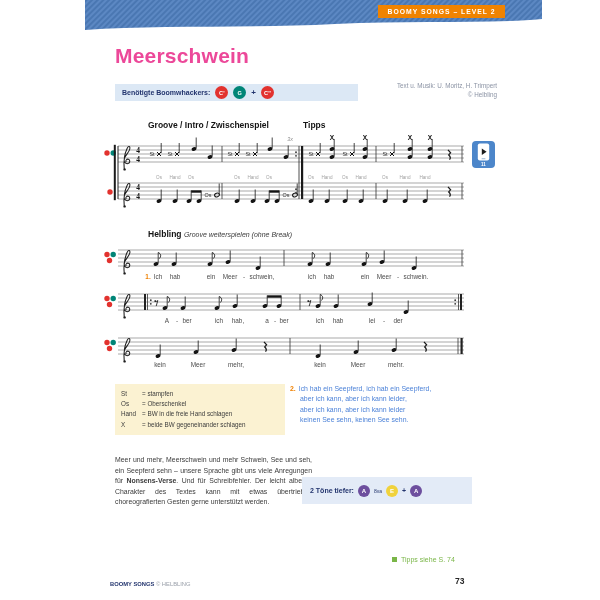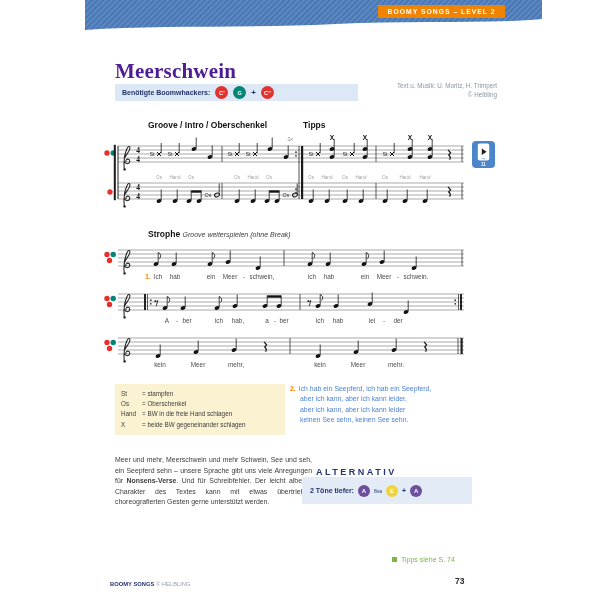--- a/index.html
+++ b/index.html
@@ -71,36 +71,36 @@
       <pattern id="bandtex" width="4" height="4" patternUnits="userSpaceOnUse" patternTransform="rotate(45)">
         <rect width="4" height="4" fill="#5180bd"></rect>
         <rect width="2" height="4" fill="#4a77b2"></rect>
         <rect width="0.8" height="4" x="2.6" fill="#6b95cc"></rect>
       </pattern>
     </defs>
     <path d="M0,0 L457,0 L457,19 C400,24 330,20 250,24 C160,28.5 70,25 0,30 Z" fill="url(#bandtex)"></path>
   </svg>
   <div class="abs band-tab" style="left: 378px; top: 5px; width: 127px; height: 13px; background-color: rgb(240, 131, 0);">BOOMY SONGS – LEVEL 2</div>
 
-  <div class="abs title" style="left: 115px; top: 59px; color: #4c1d95; font-family: Liberation Serif, serif;">Meerschwein</div>
+  <div class="abs title" style="left: 115px; top: 44px; color: #ec4899;">Meerschwein</div>
 
   <div class="abs bw-strip" style="left: 115px; top: 84px; width: 243px; height: 17px; background-color: rgb(220, 232, 245);">
     <span class="bw-label" style="color: rgb(35, 53, 110);">Benötigte Boomwhackers:</span>
     <span class="bw-circle" style="background-color: rgb(226, 50, 46);">C'</span>
     <span class="bw-circle" style="background-color: rgb(0, 133, 119);">G</span>
     <span class="bw-plus" style="color: rgb(35, 53, 110);">+</span>
     <span class="bw-circle" style="background-color: rgb(226, 50, 46);">C''</span>
   </div>
 
   <div class="abs credits" style="left:300px;top:81px;width:197px">
     <div>Text u. Musik: U. Moritz, H. Trimpert</div>
     <div>© Helbling</div>
   </div>
 
-  <div class="abs sec-label" style="left:148px;top:120px">Groove / Intro / Oberschenkel</div>
+  <div class="abs sec-label" style="left:148px;top:120px">Groove / Intro / Zwischenspiel</div>
   <div class="abs sec-label" style="left:303px;top:120px">Tipps</div>
 
   <div class="sys" style="left:104px;top:134px"><svg viewBox="-14 0 366 80" width="366" height="80">
         <line x1="0" y1="12" x2="346" y2="12" stroke="#6f6f6f" stroke-width="0.6"></line>
         <line x1="0" y1="16" x2="346" y2="16" stroke="#6f6f6f" stroke-width="0.6"></line>
         <line x1="0" y1="20" x2="346" y2="20" stroke="#6f6f6f" stroke-width="0.6"></line>
         <line x1="0" y1="24" x2="346" y2="24" stroke="#6f6f6f" stroke-width="0.6"></line>
         <line x1="0" y1="28" x2="346" y2="28" stroke="#6f6f6f" stroke-width="0.6"></line>
         <circle cx="-11" cy="19" r="2.7" fill="#e2322e"></circle>
         <circle cx="-4.8" cy="19" r="2.7" fill="#008577"></circle>
@@ -251,21 +251,21 @@
   <div class="abs play-icon" style="left:472px;top:141px;width:23px;height:27px;background:#4c86ca">
     <svg width="23" height="27" viewBox="0 0 23 27">
       <rect x="5.8" y="2.5" width="11.4" height="17" rx="2" fill="#ffffff"></rect>
       <path d="M9.8,7.5 L14.6,10.8 L9.8,14.1 Z" fill="#1c1c1c"></path>
       <rect x="9.5" y="17.2" width="4" height="1" rx="0.5" fill="#9bb8d8"></rect>
       <text x="11.5" y="25" style="font-size:4.5px;fill:#ffffff;font-weight:bold">11</text>
     </svg>
   </div>
 
   <div class="abs sec-label" style="left:148px;top:229px">
-    <span>Strophe</span>
+    <span>Helbling</span>
     <span class="strophe-note">Groove weiterspielen (ohne Break)</span>
   </div>
 
   <div class="sys" style="left:104px;top:243px"><svg viewBox="-14 0 366 44" width="366" height="44">
         <line x1="0" y1="7" x2="346" y2="7" stroke="#6f6f6f" stroke-width="0.6"></line>
         <line x1="0" y1="11" x2="346" y2="11" stroke="#6f6f6f" stroke-width="0.6"></line>
         <line x1="0" y1="15" x2="346" y2="15" stroke="#6f6f6f" stroke-width="0.6"></line>
         <line x1="0" y1="19" x2="346" y2="19" stroke="#6f6f6f" stroke-width="0.6"></line>
         <line x1="0" y1="23" x2="346" y2="23" stroke="#6f6f6f" stroke-width="0.6"></line>
         <circle cx="-11" cy="11.5" r="2.7" fill="#e2322e"></circle>
@@ -449,23 +449,20 @@
       <span class="v2num" style="color: rgb(240, 129, 0);">2.</span><span>Ich hab ein Seepferd, ich hab ein Seepferd,</span></div>
     <div class="v2ind">aber ich kann, aber ich kann leider,</div>
     <div class="v2ind">aber ich kann, aber ich kann leider</div>
     <div class="v2ind">keinen See sehn, keinen See sehn.</div>
   </div>
 
   <div class="abs" style="left:115px;top:455px">
     <p class="info-p"><span>Meer und mehr, Meerschwein und mehr Schwein, See und seh, ein Seepferd sehn – unsere Sprache gibt uns viele Anregungen für </span><b>Nonsens-Verse</b><span>. Und für Schreibfehler. Der leicht alberne Charakter des Textes kann mit etwas übertrieben choreografierten Gesten gerne unterstützt werden.</span></p>
   </div>
 
-  <div class="abs" style="left:316px;top:461px">
-    <span class="alt-h" style="color: rgb(35, 53, 110);">ALTERNATIV</span>
-  </div>
   <div class="abs alt-box" style="left: 302px; top: 477px; width: 170px; height: 27px; background-color: rgb(227, 235, 247);">
     <span class="alt-label" style="color: rgb(35, 53, 110);">2 Töne tiefer:</span>
     <span class="alt-circle" style="background-color: rgb(109, 79, 158);">A</span>
     <span class="alt-8va" style="color: rgb(35, 53, 110);">8va</span>
     <span class="alt-circle" style="background-color: rgb(240, 210, 60);">E</span>
     <span class="alt-plus" style="color: rgb(35, 53, 110);">+</span>
     <span class="alt-circle" style="background-color: rgb(109, 79, 158);">A</span>
   </div>
 
   <div class="abs tips" style="left:392px;top:556px">

